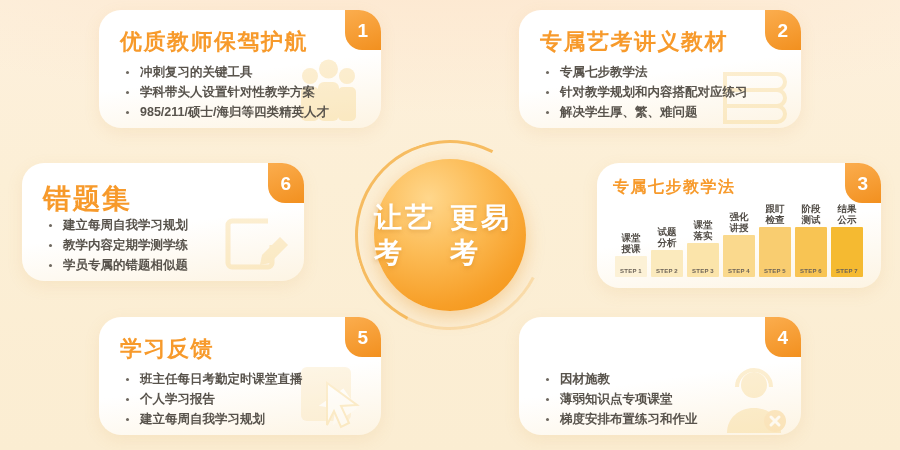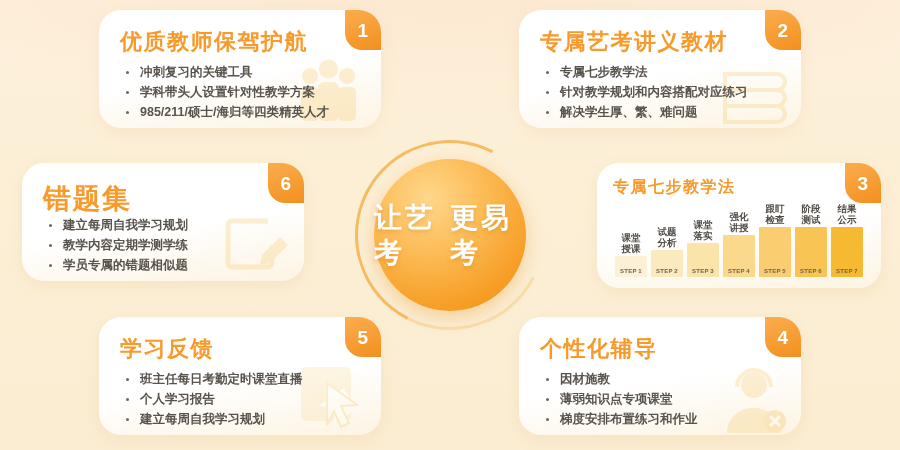--- a/index.html
+++ b/index.html
@@ -215,21 +215,20 @@
         <path d="M10 70c0-15 12-25 27-25s27 10 27 25z"></path>
       </g>
       <g fill="none" stroke="#f6c96a" stroke-width="4">
         <path d="M20 24a17 17 0 0 1 34 0"></path>
       </g>
       <circle cx="58" cy="58" r="11" fill="#f3bb52"></circle>
       <g stroke="#fff" stroke-width="3" stroke-linecap="round">
         <path d="M54 54l8 8M62 54l-8 8"></path>
       </g>
     </svg>
-    <div class="title" style="left:21px;top:17px;font-size:22px;">个性化辅导</div>
     <ul class="bullets" style="left:24px;top:52px;">
       <li>因材施教</li>
       <li>薄弱知识点专项课堂</li>
       <li>梯度安排布置练习和作业</li>
     </ul>
   </div>
 
   <div class="card" style="left:99px;top:317px;width:282px;height:118px;">
     <div class="badge">5</div>
     <svg class="wm" style="right:14px;bottom:4px;width:70px;height:72px;" viewBox="0 0 70 72">

